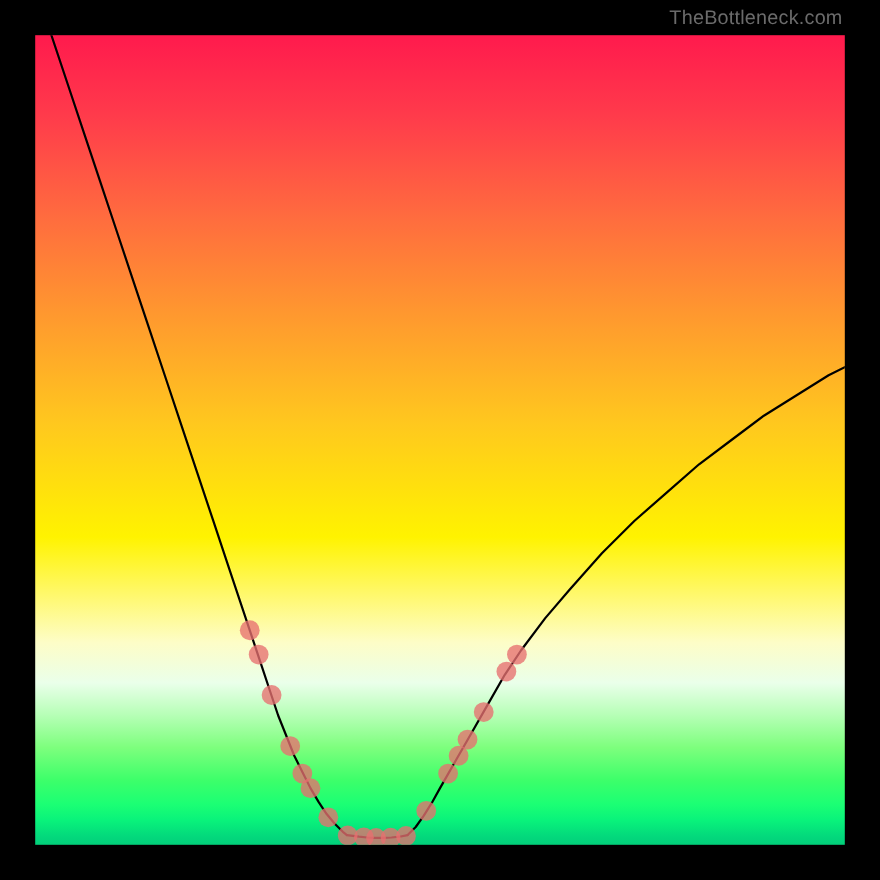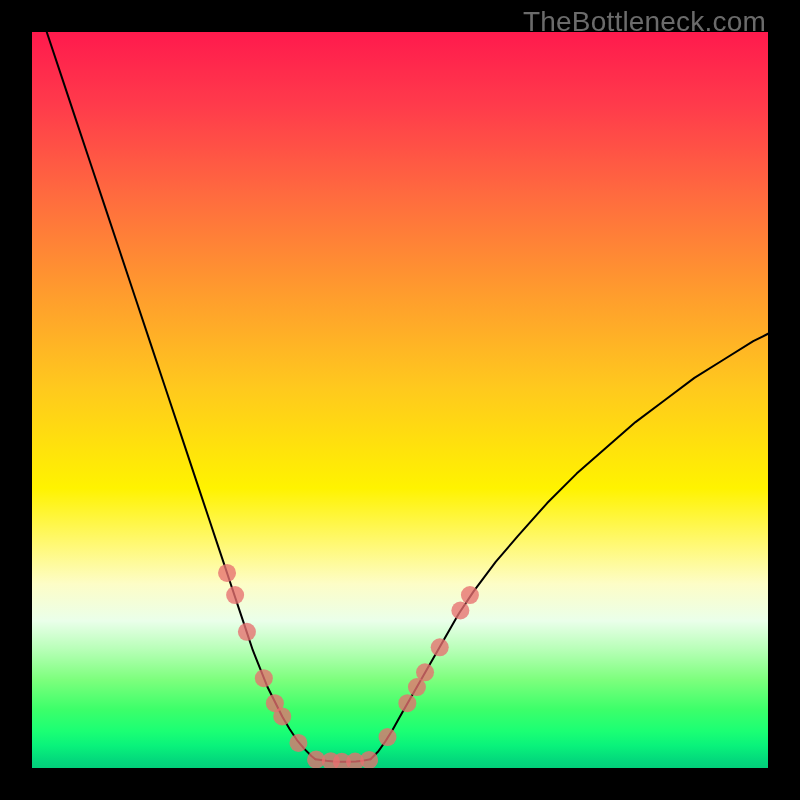--- a/index.html
+++ b/index.html
@@ -33,21 +33,21 @@
       #1bff74 95%,
       #09f27b 97%,
       #03d87c 99%,
       #02cf7a 100%);
   }
   .watermark {
     position: absolute;
     right: 34px;
     top: 6px;
     color: #6b6b6b;
-    font-size: 28px;
+    font-size: 18px;
     font-weight: 400;
     letter-spacing: 0.2px;
     user-select: none;
   }
   svg.plot {
     position: absolute;
     left: 32px;
     top: 32px;
     width: 736px;
     height: 736px;

